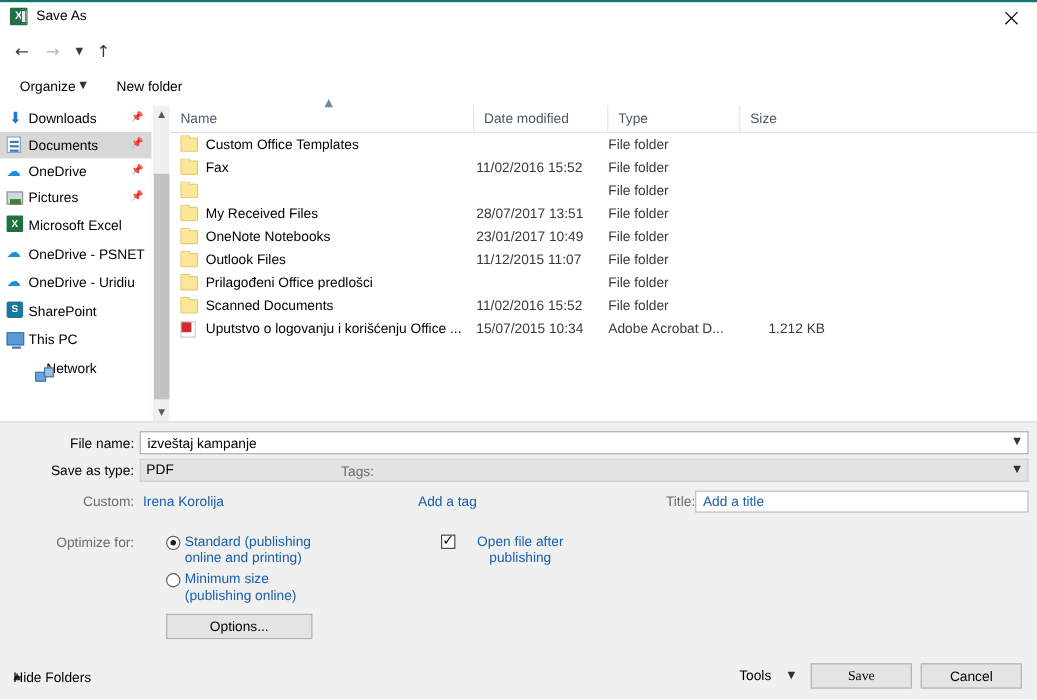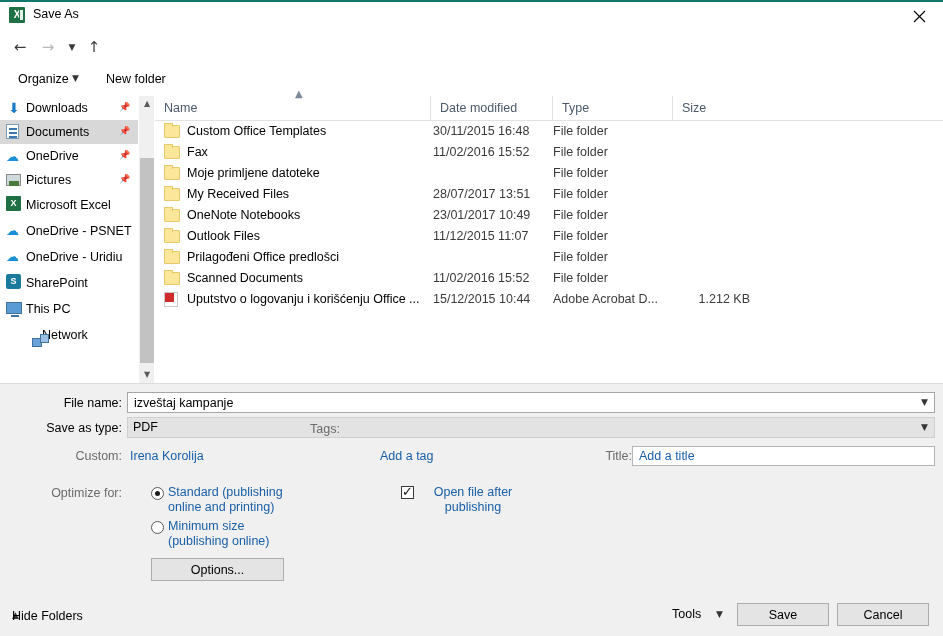--- a/index.html
+++ b/index.html
@@ -350,21 +350,21 @@
     position: absolute; left: 672px; top: 607px; font-size: 12.5px; color: #000;
     cursor: default;
   }
   #tools-caret {
     position: absolute; left: 716px; top: 609px; font-size: 9px; color: #333;
     font-family: "DejaVu Sans", sans-serif;
   }
   #save-btn {
     position: absolute; left: 737px; top: 603px; width: 92px; height: 23px;
     background: #e4e4e4; border: 1px solid #adadad;
-    font-family: Liberation Sans, sans-serif; font-size: 12.5px; color: #000;
+    font-family: Liberation Serif, serif; font-size: 12.5px; color: #000;
     cursor: default;
   }
   #cancel-btn {
     position: absolute; left: 837px; top: 603px; width: 92px; height: 23px;
     background: #e4e4e4; border: 1px solid #adadad;
     font-family: "Liberation Sans", sans-serif; font-size: 12.5px; color: #000;
     cursor: default;
   }
 </style>
 </head>
@@ -487,34 +487,32 @@
     <div class="col-h" style="left:0;width:275px;">Name</div>
     <div class="col-h" style="left:275px;width:122px;">Date modified</div>
     <div class="col-h" style="left:397px;width:120px;">Type</div>
     <div class="col-h" style="left:517px;width:78px;">Size</div>
     <span id="sort-caret">▲</span>
   </div>
   <div id="rows-container">
       <div class="frow">
         <span class="folder-ic"></span>
         <span class="fcell c-name">Custom Office Templates</span>
-        <span class="fcell c-date">30/11/2015 16:48</span>
         <span class="fcell c-type">File folder</span>
         <span class="fcell c-size"></span>
       </div>
       <div class="frow">
         <span class="folder-ic"></span>
         <span class="fcell c-name">Fax</span>
         <span class="fcell c-date">11/02/2016 15:52</span>
         <span class="fcell c-type">File folder</span>
         <span class="fcell c-size"></span>
       </div>
       <div class="frow">
         <span class="folder-ic"></span>
-        <span class="fcell c-name">Moje primljene datoteke</span>
         <span class="fcell c-type">File folder</span>
         <span class="fcell c-size"></span>
       </div>
       <div class="frow">
         <span class="folder-ic"></span>
         <span class="fcell c-name">My Received Files</span>
         <span class="fcell c-date">28/07/2017 13:51</span>
         <span class="fcell c-type">File folder</span>
         <span class="fcell c-size"></span>
       </div>
@@ -541,21 +539,21 @@
       <div class="frow">
         <span class="folder-ic"></span>
         <span class="fcell c-name">Scanned Documents</span>
         <span class="fcell c-date">11/02/2016 15:52</span>
         <span class="fcell c-type">File folder</span>
         <span class="fcell c-size"></span>
       </div>
       <div class="frow">
         <span class="pdf-ic"></span>
         <span class="fcell c-name">Uputstvo o logovanju i korišćenju Office ...</span>
-        <span class="fcell c-date">15/12/2015 10:44</span>
+        <span class="fcell c-date">15/07/2015 10:34</span>
         <span class="fcell c-type">Adobe Acrobat D...</span>
         <span class="fcell c-size">1.212 KB</span>
       </div>
     </div>
 </div>
 
 <div id="formpanel"></div>
 
 <div class="flabel" id="fname-label">File name:</div>
 <div id="fname-combo">

